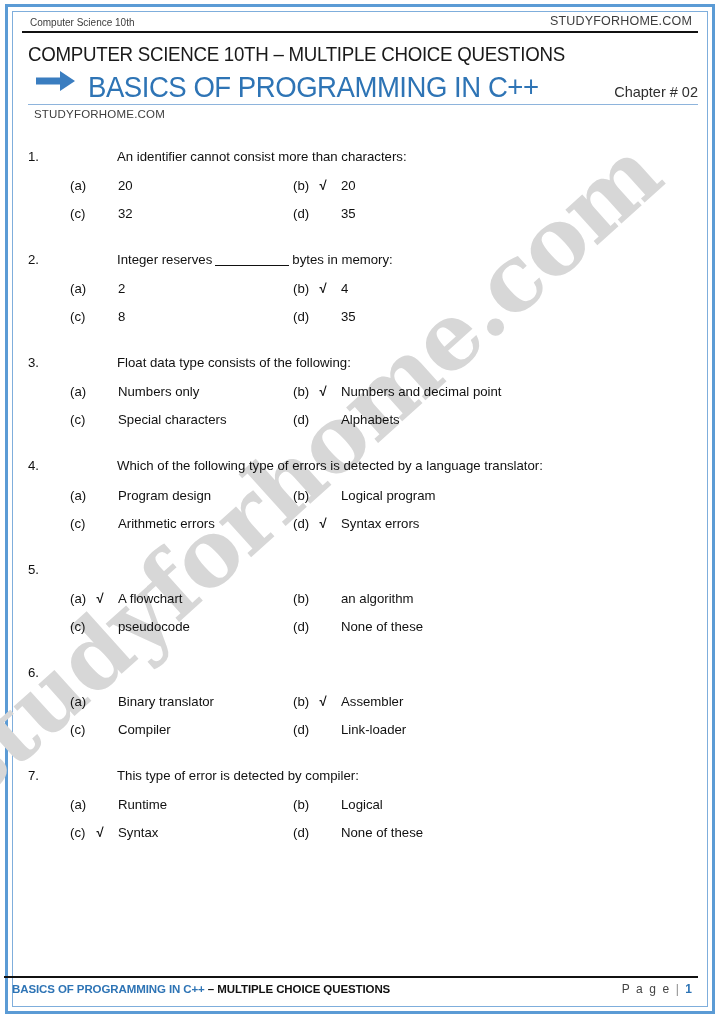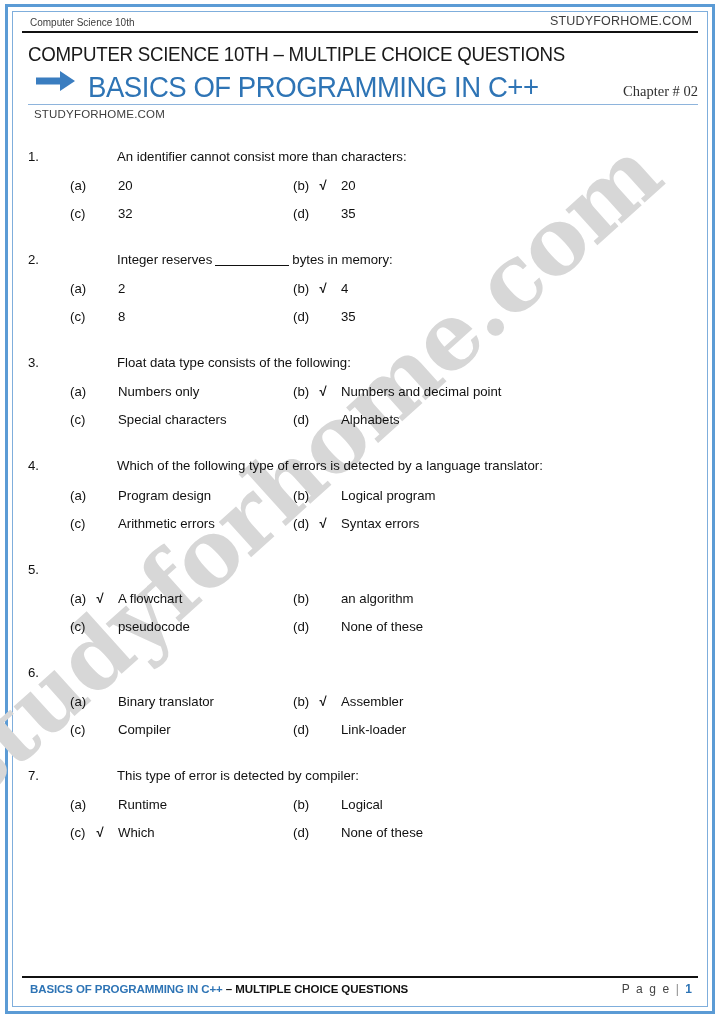--- a/index.html
+++ b/index.html
@@ -115,21 +115,21 @@
     font-weight: normal;
     color: #2E74B5;
     letter-spacing: -0.5px;
     transform: scaleX(0.95);
     transform-origin: left bottom;
     white-space: nowrap;
     line-height: 1.05;
   }
   .chapter-num {
     margin-left: auto;
-    font-family: Liberation Serif, serif;
+    font-family: Liberation Sans, sans-serif;
     font-size: 14.5px;
     color: #2f2f2f;
     padding-bottom: 2px;
     white-space: nowrap;
   }
   .title-rule {
     border-bottom: 1.5px solid #8EB4DC;
     margin: 2px 0 0 0;
   }
   .site-line {
@@ -206,21 +206,21 @@
   .opt-tick.empty {
     width: 16px;
   }
   .opt-text {
     margin-left: 10px;
   }
 
   
   .footer {
     position: absolute;
-    left: 22px;
+    left: 4px;
     right: 22px;
     bottom: 22px;
     z-index: 2;
   }
   .footer-rule {
     border-top: 2px solid #111;
     margin-bottom: 4px;
   }
   .footer-row {
     display: flex;
@@ -476,21 +476,21 @@
             <div class="opt col-right">
               <span class="opt-label">(b)</span>
               <span class="opt-tick empty"></span>
               <span class="opt-text">Logical</span>
             </div>
           </div>
           <div class="opt-row">
             <div class="opt col-left">
               <span class="opt-label">(c)</span>
               <span class="opt-tick">√</span>
-              <span class="opt-text">Which</span>
+              <span class="opt-text">Syntax</span>
             </div>
             <div class="opt col-right">
               <span class="opt-label">(d)</span>
               <span class="opt-tick empty"></span>
               <span class="opt-text">None of these</span>
             </div>
           </div>
         </div>
       </div>
 

